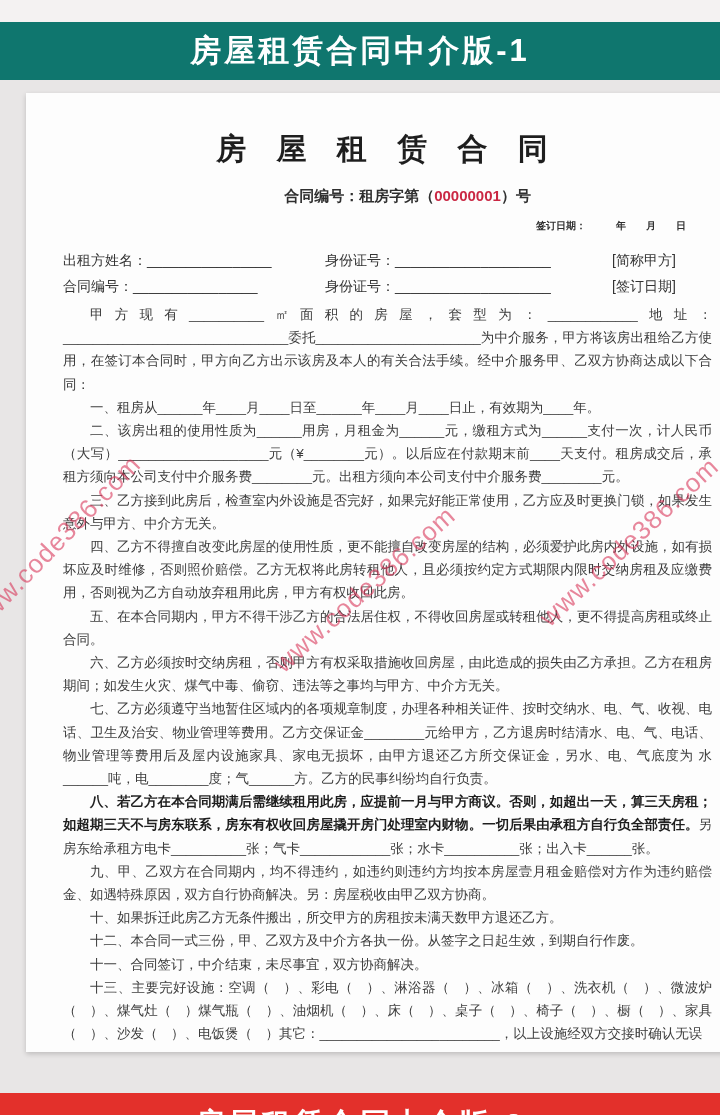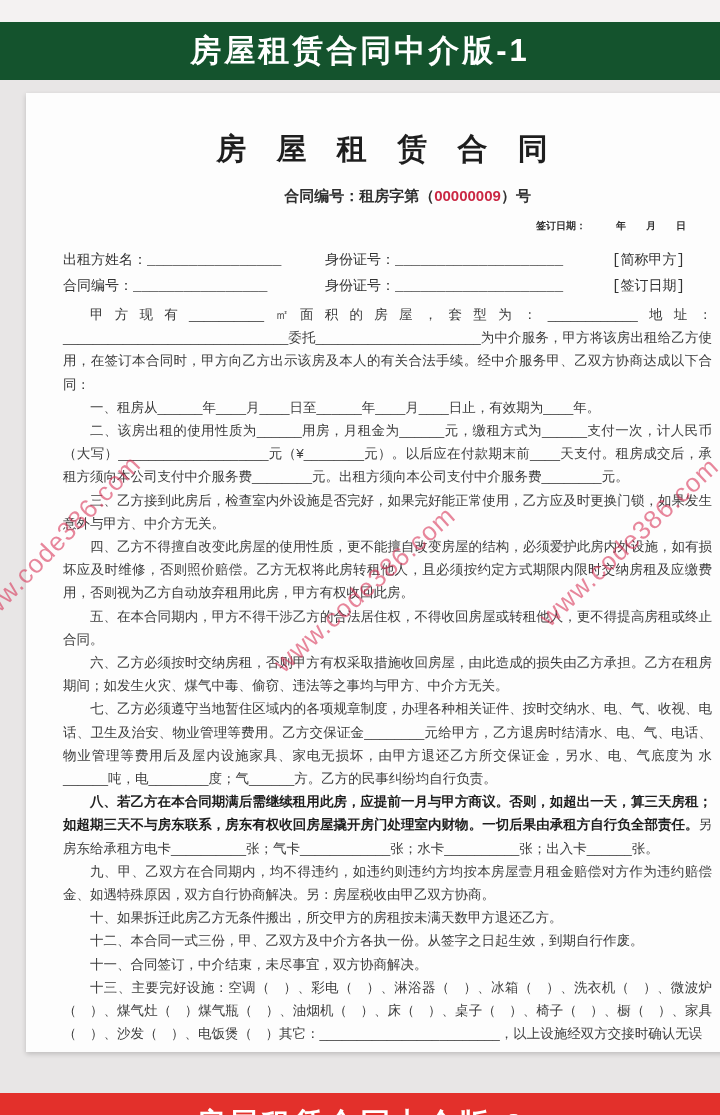--- a/index.html
+++ b/index.html
@@ -3,33 +3,33 @@
 <meta charset="utf-8">
 <style>
   html,body{margin:0;padding:0;}
   body{
     width:720px;height:1115px;position:relative;overflow:hidden;
     background:#e8e6e6;
     font-family:"Liberation Sans","DejaVu Sans",sans-serif;
     color:#3c3c3c;
   }
   .top-strip{height:22px;background:#f4f2f2;}
-  .banner{height:58px;background:#14532d;display:flex;align-items:center;justify-content:center;}
+  .banner{height:58px;background:#0f766e;display:flex;align-items:center;justify-content:center;}
   .banner-title{color:#ffffff;font-size:31px;font-weight:bold;letter-spacing:3px;}
   .page{
     position:absolute;left:26px;top:93px;width:719px;height:959px;
     background:#fdfdfd;box-shadow:0 2px 5px rgba(0,0,0,.18);
     box-sizing:border-box;padding:22px 33px 0 37px;
   }
   .doc-title{text-align:center;font-size:30px;font-weight:bold;letter-spacing:11px;color:#1e1e1e;margin-top:14px;}
   .contract-no{text-align:center;font-size:15px;font-weight:bold;color:#2f2f2f;margin-top:17px;position:relative;left:20px;}
   .contract-no .num{color:#ca2743;}
   .sign-date{text-align:right;padding-right:26px;font-size:10px;font-weight:bold;color:#2f2f2f;margin-top:13px;}
   .party-rows{margin-top:14px;font-size:14px;color:#333;}
-  .party-row{display:grid;grid-template-columns:262px 1fr 100px;line-height:26px;font-family:Liberation Mono, monospace;}
+  .party-row{display:grid;grid-template-columns:262px 1fr 100px;line-height:26px;}
   .party-row .alias{text-align:left;}
   .clauses{margin-top:4px;font-size:13.5px;line-height:23.2px;text-align:justify;color:#3c3c3c;}
   .clause{margin:0;text-indent:2em;}
   .clause .bold{font-weight:bold;color:#1e1e1e;}
   .watermark{
     position:absolute;z-index:6;pointer-events:none;white-space:nowrap;
     font-size:26px;letter-spacing:1px;color:rgba(216,48,84,.58);
     transform-origin:0 50%;font-weight:500;
   }
   .wm-1{left:-26px;top:612px;transform:rotate(-46deg);}
@@ -47,21 +47,21 @@
 <div class="top-strip"></div>
 
 <div class="banner">
   <span class="banner-title">房屋租赁合同中介版-1</span>
 </div>
 
 <div class="page">
 
   <div class="doc-title">房 屋 租 赁 合 同</div>
 
-  <div class="contract-no"><span>合同编号：租房字第（</span><span class="num">00000009</span><span>）号</span></div>
+  <div class="contract-no"><span>合同编号：租房字第（</span><span class="num">00000001</span><span>）号</span></div>
 
   <div class="sign-date">签订日期：　　　年　　月　　日</div>
 
   <div class="party-rows">
 
       <div class="party-row">
         <span>出租方姓名：________________</span>
         <span>身份证号：____________________</span>
         <span class="alias">[简称甲方]</span>
       </div>

